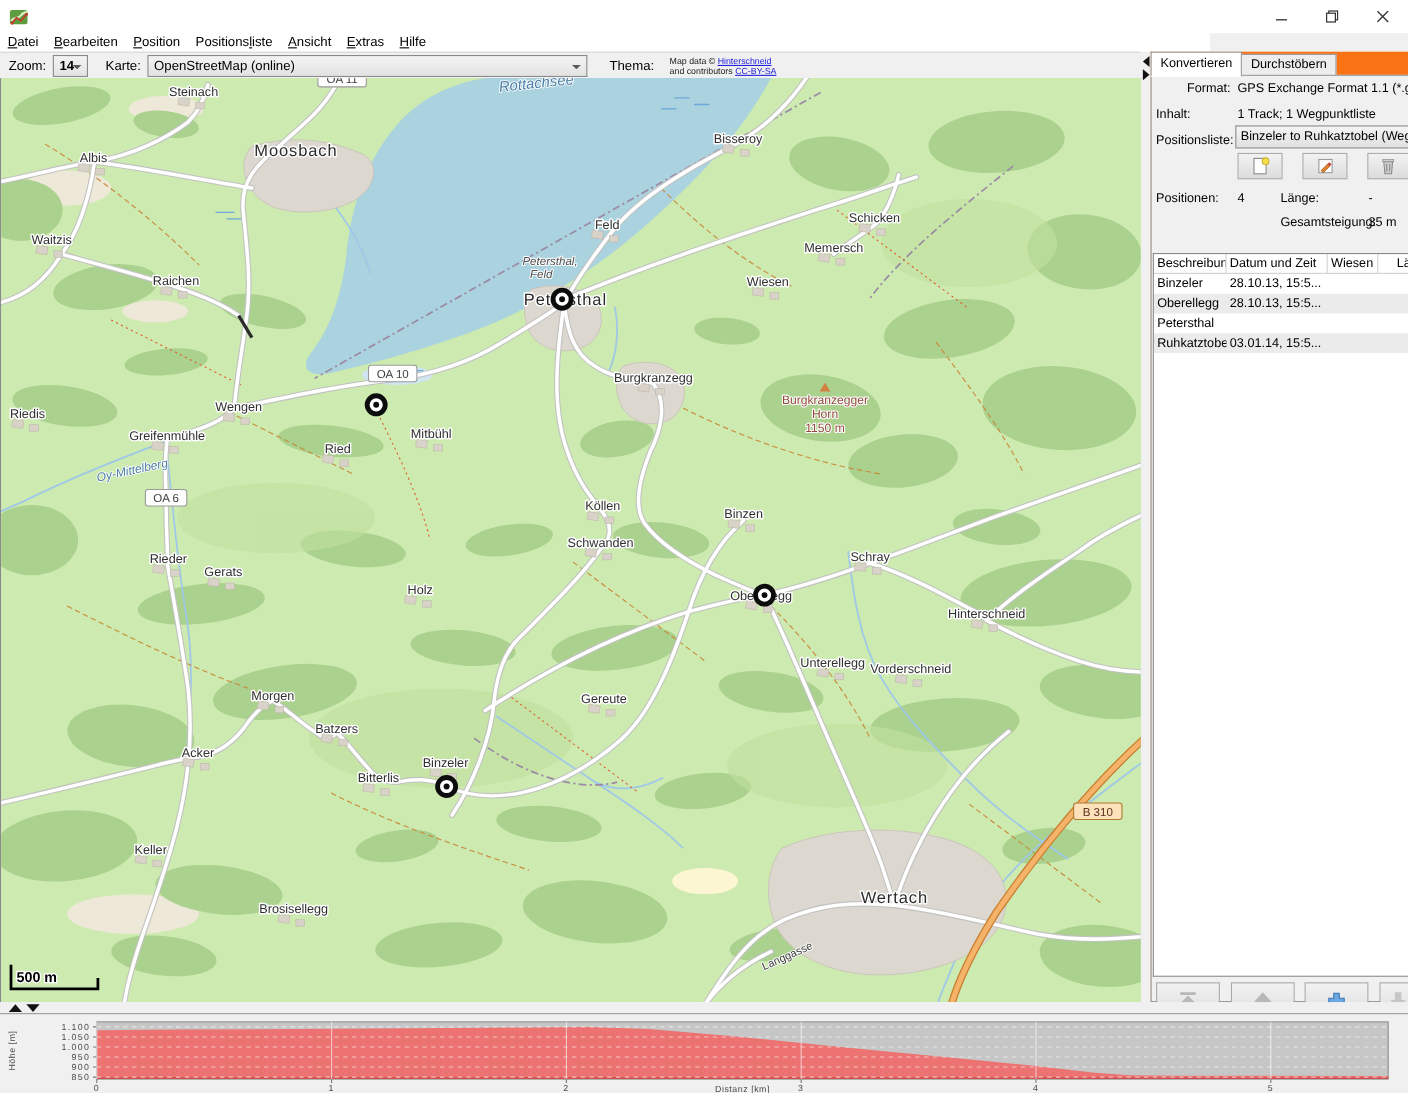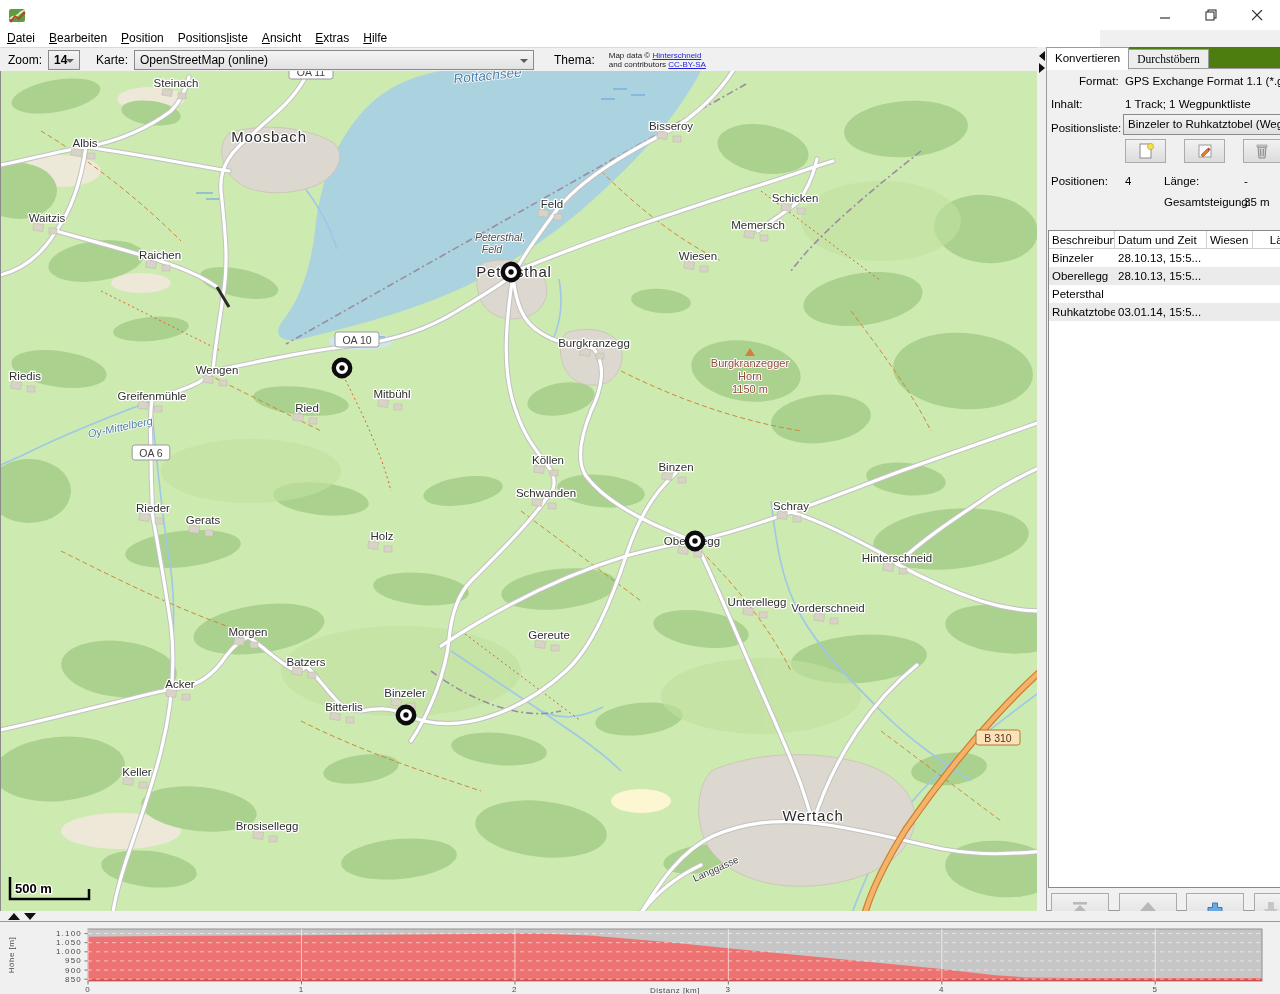--- a/index.html
+++ b/index.html
@@ -47,26 +47,26 @@
   .ml-water{font-size:13.5px;font-style:italic;fill:#4d7ea8;stroke-width:1.6px;}
   .ml-water-s{font-size:11px;font-style:italic;fill:#4d7ea8;stroke-width:1.4px;}
   .ml-peak{font-size:11px;fill:#94493c;stroke-width:2px;}
   .ml-street{font-size:10px;fill:#3d3d3d;stroke-width:1.6px;}
   .ml-hamlet-i{font-size:10.5px;font-style:italic;fill:#4c4c4c;stroke-width:1.8px;}
   .badge-txt{font-size:10.5px;fill:#3f3f3f;text-anchor:middle;}
   .badge-b-txt{font-size:10.5px;fill:#5d3020;text-anchor:middle;}
   .scale-txt{font-size:13px;font-weight:bold;fill:#000;stroke:#fff;stroke-width:2.4px;
              paint-order:stroke;}
   
-  .panel{position:absolute;left:1046px;top:47px;width:234px;height:864px;background:#4d7c0f;
+  .panel{position:absolute;left:1046px;top:47px;width:234px;height:864px;background:#f97316;
          font-size:11.5px;}
   .tabs{position:absolute;left:0;top:0;height:22px;display:flex;}
   .tab{height:21px;line-height:21px;padding:0 8px;border:1px solid #9b9b9b;white-space:nowrap;}
   .tab.active{background:#fff;border-bottom:1px solid #fff;position:relative;z-index:2;}
-  .tab.inactive{background:#ededed;margin-top:2px;height:19px;line-height:19px;border-left:none;font-family:Liberation Serif, serif;}
+  .tab.inactive{background:#ededed;margin-top:2px;height:19px;line-height:19px;border-left:none;}
   .pcontent{position:absolute;left:0;top:21px;width:240px;height:843px;border:1px solid #9b9b9b;
             box-sizing:border-box;background:#f0f0f0;}
   .prow{position:absolute;white-space:nowrap;}
   .pcombo{position:absolute;height:21px;background:linear-gradient(#f4f4f4,#e0e0e0);
           border:1px solid #8a8a8a;box-sizing:border-box;line-height:19px;padding-left:4px;
           white-space:nowrap;overflow:hidden;}
   .sbtn{position:absolute;height:24px;width:41px;background:linear-gradient(#f2f2f2,#dcdcdc);
         border:1px solid #ababab;box-sizing:border-box;display:flex;align-items:center;justify-content:center;}
   .ptable{position:absolute;left:1px;top:161px;width:233px;height:658px;background:#fff;
           border:1px solid #8a8a8a;border-right:none;box-sizing:border-box;overflow:hidden;font-size:11.5px;}

